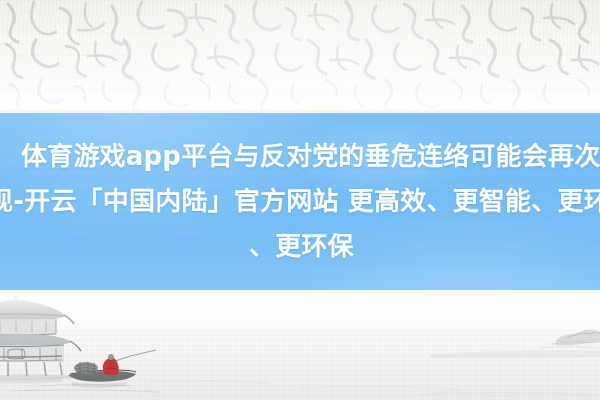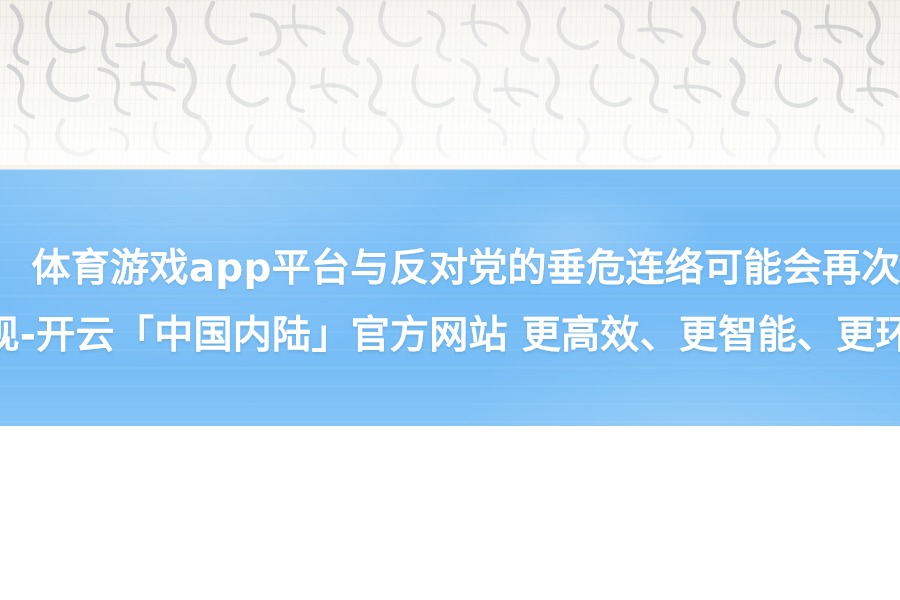--- a/index.html
+++ b/index.html
@@ -3,21 +3,21 @@
 <meta charset="utf-8">
 <title>banner</title>
 <style>
   html,body{margin:0;padding:0;}
   body{
     width:600px;height:400px;overflow:hidden;
     background:#ffffff;
     font-family:"DejaVu Sans","Liberation Sans",sans-serif;
   }
   .banner{
-    position:relative;width:600px;height:284px;overflow:hidden;
+    position:relative;width:600px;height:400px;overflow:hidden;
     background:#fde047;
   }
 
   
   .calligraphy-band{
     position:absolute;left:0;top:0;width:600px;height:114px;overflow:hidden;
     background:
       linear-gradient(180deg,#f3f1ec 0%,#f7f6f2 35%,#fcfcfa 78%,#fdfdfb 100%);
   }
   .paper-lines{
@@ -206,20 +206,21 @@
   </div>
   <div class="band-hairline"></div>
 
   <div class="blue-band">
     <div class="blue-wash"></div>
     <div class="blue-cloud"></div>
 
     <div class="headline">
       <div class="hl-line hl-1">体育游戏app平台与反对党的垂危连络可能会再次</div>
       <div class="hl-line hl-2">现-开云「中国内陆」官方网站 更高效、更智能、更环</div>
+      <div class="hl-line hl-3">、更环保</div>
     </div>
   </div>
 
   <div class="landscape">
     <div class="water-grain"></div>
 
     <svg class="scene-svg" viewBox="0 0 600 110" preserveAspectRatio="none">
 
       <g opacity="0.55">
         <path d="M556 50 q10 -8 20 -5 q10 -9 24 -3 l0 9 q-24 5 -44 4 z" fill="#9a9da0" opacity=".75"></path>

